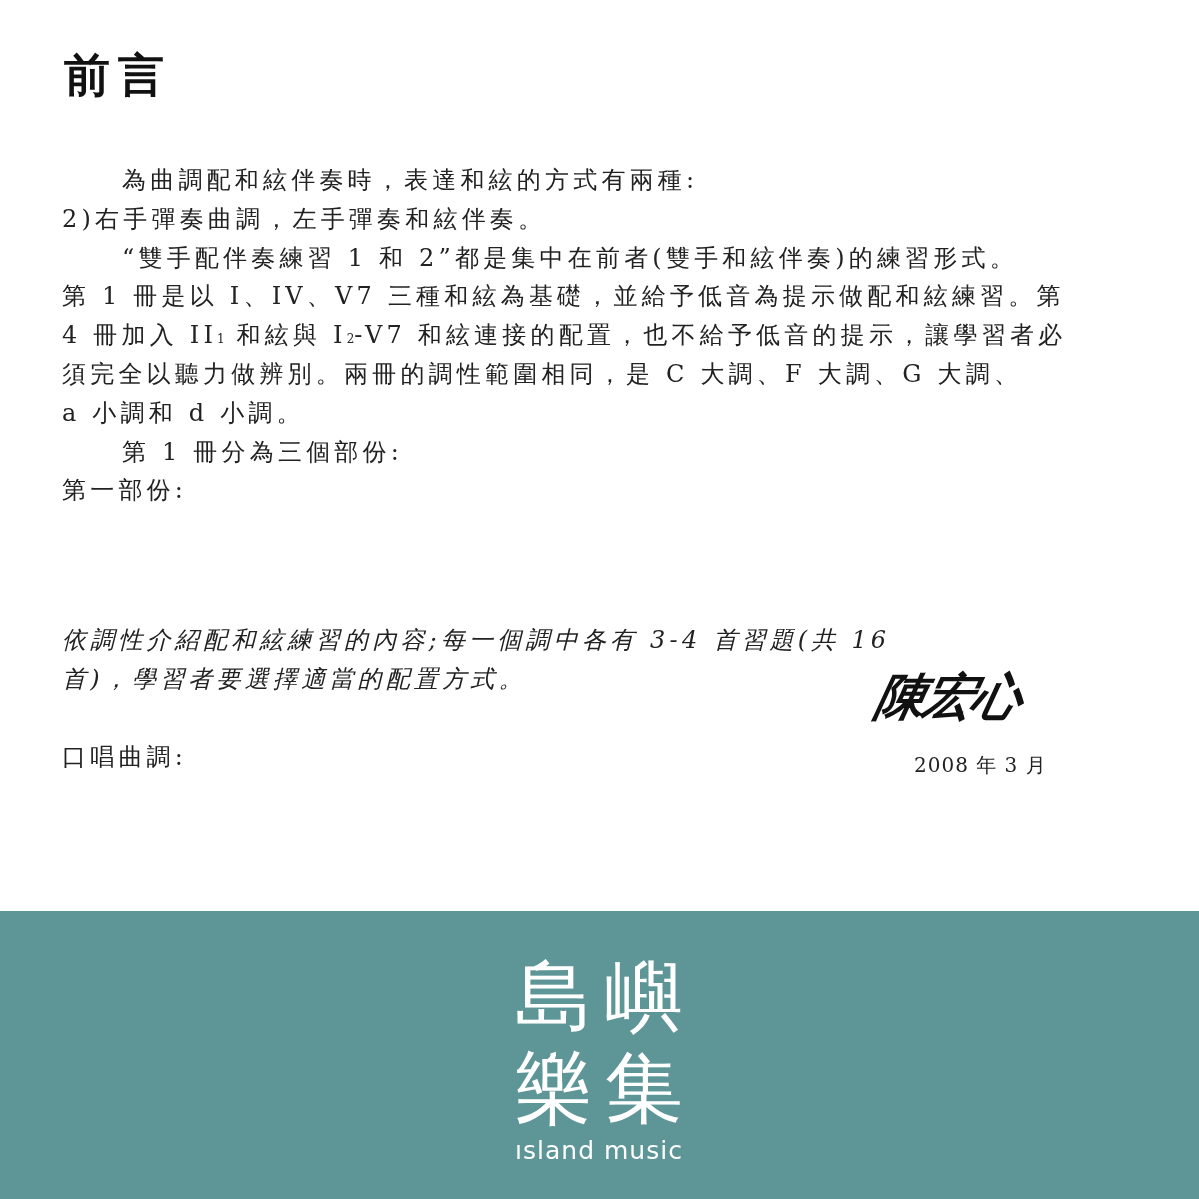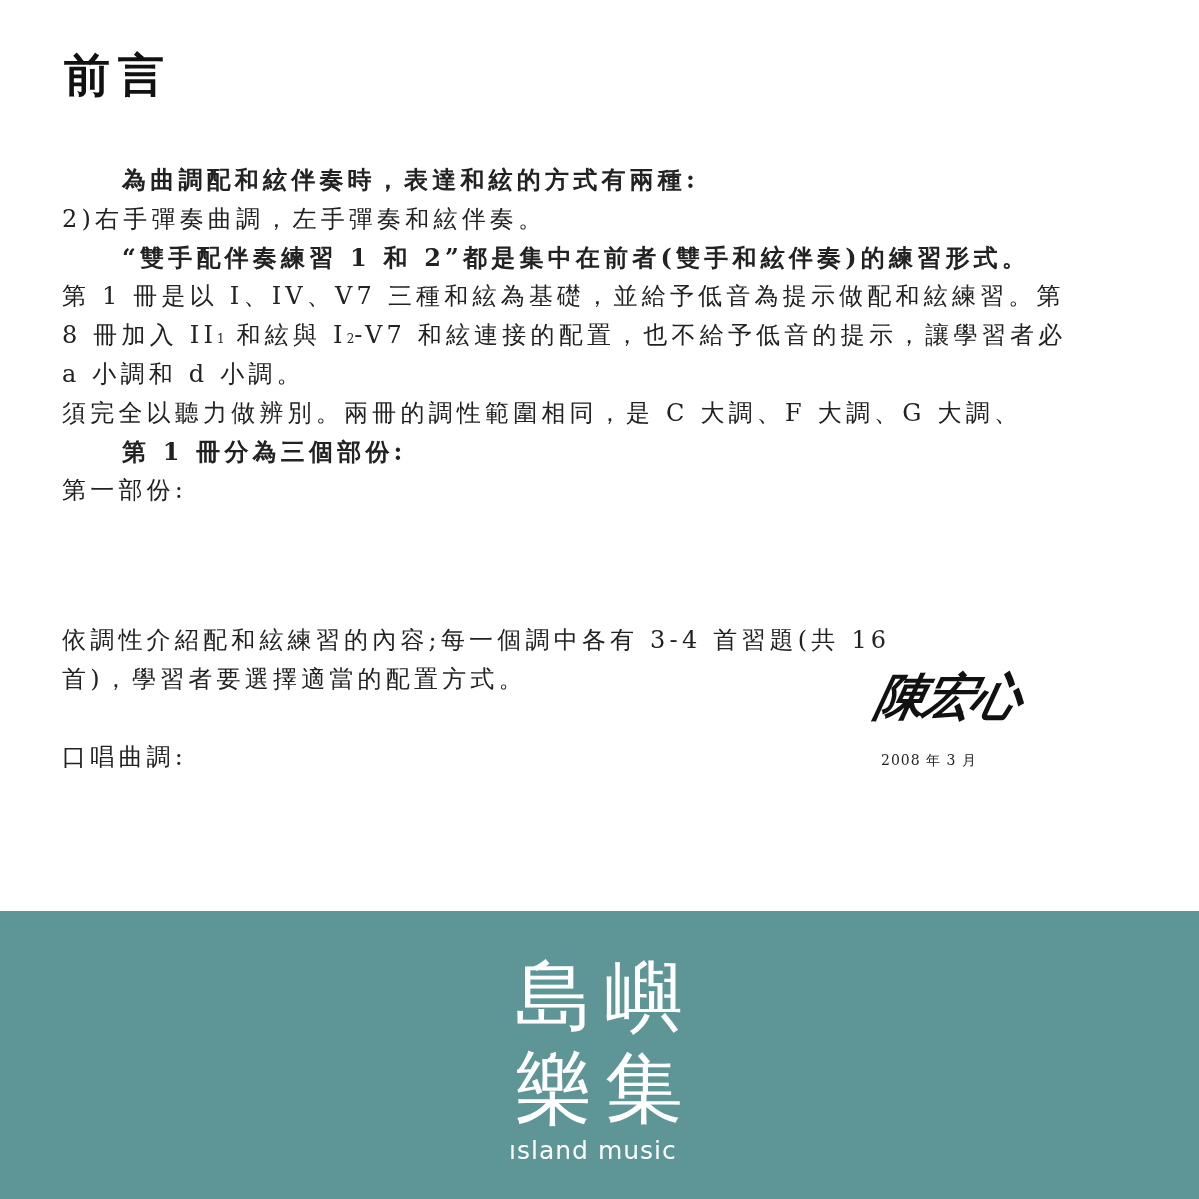--- a/index.html
+++ b/index.html
@@ -36,50 +36,50 @@
       position: absolute;
       left: 62px;
       top: 161px;
       width: 1020px;
       font-size: 24px;
       line-height: 38.8px;
       letter-spacing: 4.2px;
       color: #222;
     }
     .line { white-space: nowrap; height: 38.8px; }
-    .indent { padding-left: 60px; font-weight: bold; }
+    .indent { padding-left: 60px; }
     .part {
       display: flex;
       white-space: nowrap;
       flex-direction: column;
     }
     .part-label { width: 150px; flex: 0 0 150px; }
-    .part-content { flex: 1; white-space: normal; }
+    .part-content { flex: 1; white-space: normal; font-style: italic; }
     .part-content .cont { display: block; white-space: nowrap; }
     sub.chord-sub { font-size: 12px; vertical-align: baseline; letter-spacing: 0; }
 
     .signature {
       position: absolute;
       left: 876px;
       top: 672px;
       font-family: "DejaVu Sans", "Liberation Sans", sans-serif;
       font-weight: bold;
       font-style: italic;
       font-size: 50px;
       letter-spacing: -2px;
       color: #111;
       transform: skewX(-12deg);
       line-height: 1;
     }
     .date {
       position: absolute;
-      left: 881px;
+      left: 914px;
       top: 752px;
       font-family: "DejaVu Serif", "Liberation Serif", serif;
-      font-size: 14px;
+      font-size: 20px;
       letter-spacing: 1px;
       color: #222;
     }
 
     .brand-band {
       position: absolute;
       left: 0;
       top: 911px;
       width: 1199px;
       height: 288px;
@@ -102,42 +102,42 @@
       line-height: 92px;
       text-align: center;
       color: #ffffff;
     }
     .logo-char { display: block; font-weight: normal; }
     .logo-sub {
       position: absolute;
       left: 0;
       top: 186px;
       width: 180px;
-      text-align: left;
+      text-align: center;
       font-family: "DejaVu Sans", "Liberation Sans", sans-serif;
       font-size: 25px;
       letter-spacing: 1px;
       color: #ffffff;
       white-space: nowrap;
     }
   </style>
 </head>
 <body>
 
 <div class="page">
   <h1 class="title">前言</h1>
 
   <div class="body-text">
     <div class="line indent">為曲調配和絃伴奏時，表達和絃的方式有兩種:</div>
     <div class="line">2)右手彈奏曲調，左手彈奏和絃伴奏。</div>
     <div class="line indent">“雙手配伴奏練習 1 和 2”都是集中在前者(雙手和絃伴奏)的練習形式。</div>
     <div class="line">第 1 冊是以 I、IV、V7 三種和絃為基礎，並給予低音為提示做配和絃練習。第</div>
-    <div class="line"><span>8 冊加入 II</span><sub class="chord-sub">1</sub><span> 和絃與 I</span><sub class="chord-sub">2</sub><span>-V7 和絃連接的配置，也不給予低音的提示，讓學習者必</span></div>
+    <div class="line"><span>4 冊加入 II</span><sub class="chord-sub">1</sub><span> 和絃與 I</span><sub class="chord-sub">2</sub><span>-V7 和絃連接的配置，也不給予低音的提示，讓學習者必</span></div>
+    <div class="line">須完全以聽力做辨別。兩冊的調性範圍相同，是 C 大調、F 大調、G 大調、</div>
     <div class="line">a 小調和 d 小調。</div>
-    <div class="line">須完全以聽力做辨別。兩冊的調性範圍相同，是 C 大調、F 大調、G 大調、</div>
     <div class="line indent">第 1 冊分為三個部份:</div>
 
     <div class="part">
       <span class="part-label">第一部份:</span>
       <span class="part-content">
         <span class="cont line">依調性介紹配和絃練習的內容;每一個調中各有 3-4 首習題(共 16</span>
         <span class="cont line">首)，學習者要選擇適當的配置方式。</span>
       </span>
     </div>
     <div class="part line">

